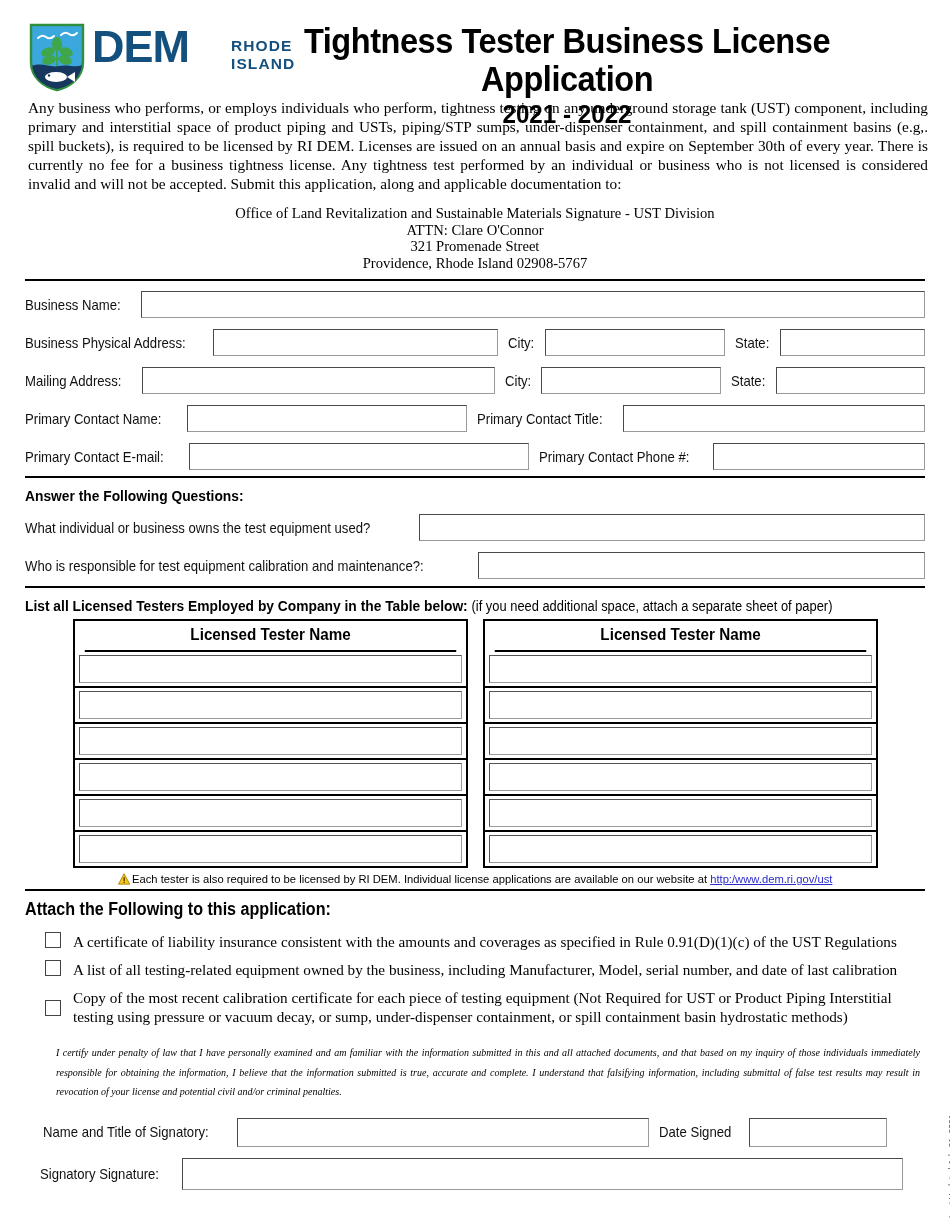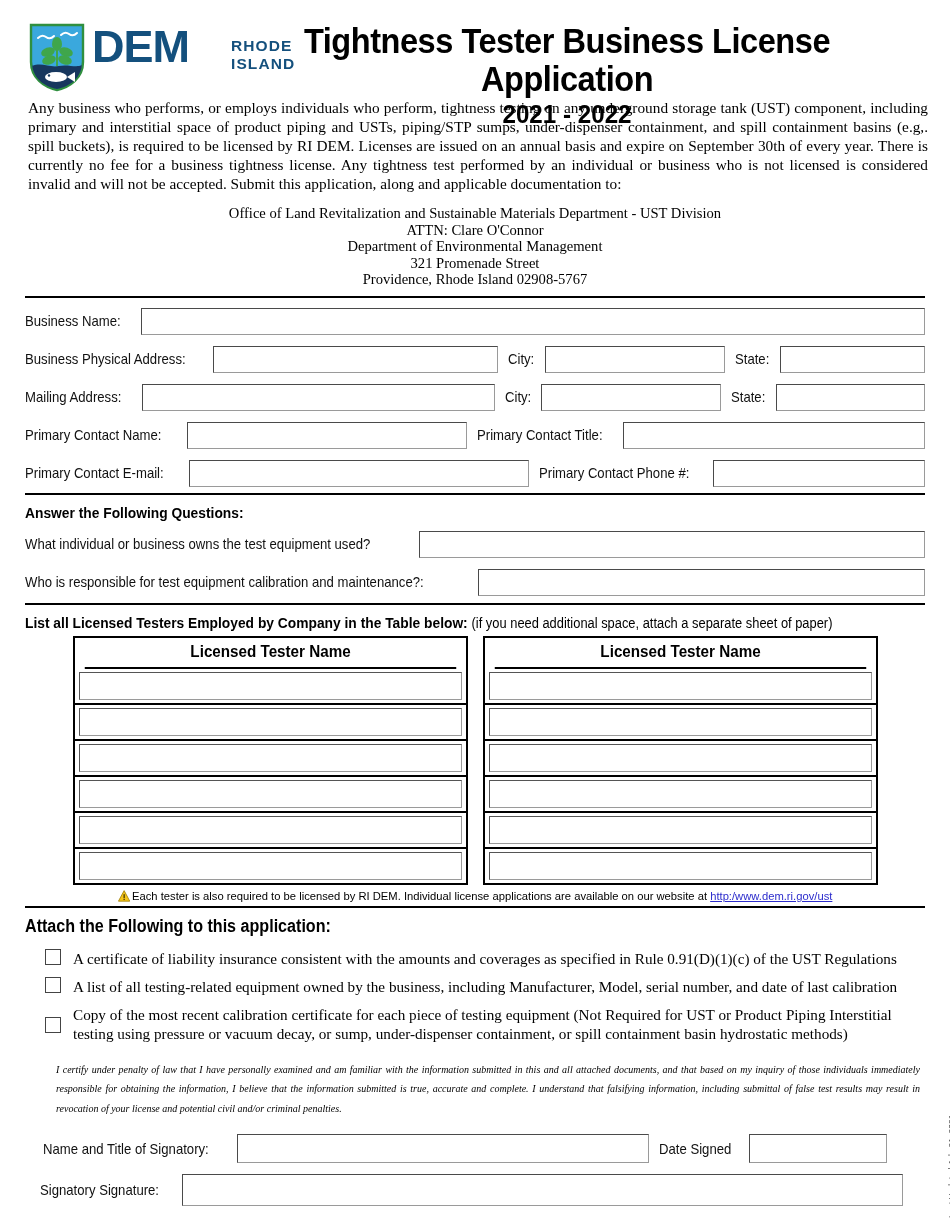--- a/index.html
+++ b/index.html
@@ -293,23 +293,22 @@
 
     <div class="title-block">
       <div class="title-main">Tightness Tester Business License Application</div>
       <div class="title-sub">2021 - 2022</div>
     </div>
   </div>
 
   <div class="intro">Any business who performs, or employs individuals who perform, tightness testing on any underground storage tank (UST) component, including primary and interstitial space of product piping and USTs, piping/STP sumps, under-dispenser containment, and spill containment basins (e.g,. spill buckets), is required to be licensed by RI DEM. Licenses are issued on an annual basis and expire on September 30th of every year. There is currently no fee for a business tightness license. Any tightness test performed by an individual or business who is not licensed is considered invalid and will not be accepted. Submit this application, along and applicable documentation to:</div>
 
   <div class="address">
-    <div>Office of Land Revitalization and Sustainable Materials Department - UST Division</div>
+    <div>Office of Land Revitalization and Sustainable Materials Signature - UST Division</div>
     <div>ATTN: Clare O'Connor</div>
-    <div>Department of Environmental Management</div>
     <div>321 Promenade Street</div>
     <div>Providence, Rhode Island 02908-5767</div>
   </div>
 
   <div style="height:8px"></div>
   <div class="sec">
     <hr class="rule">
   </div>
 
   <div class="sec" style="padding-top:10px">

